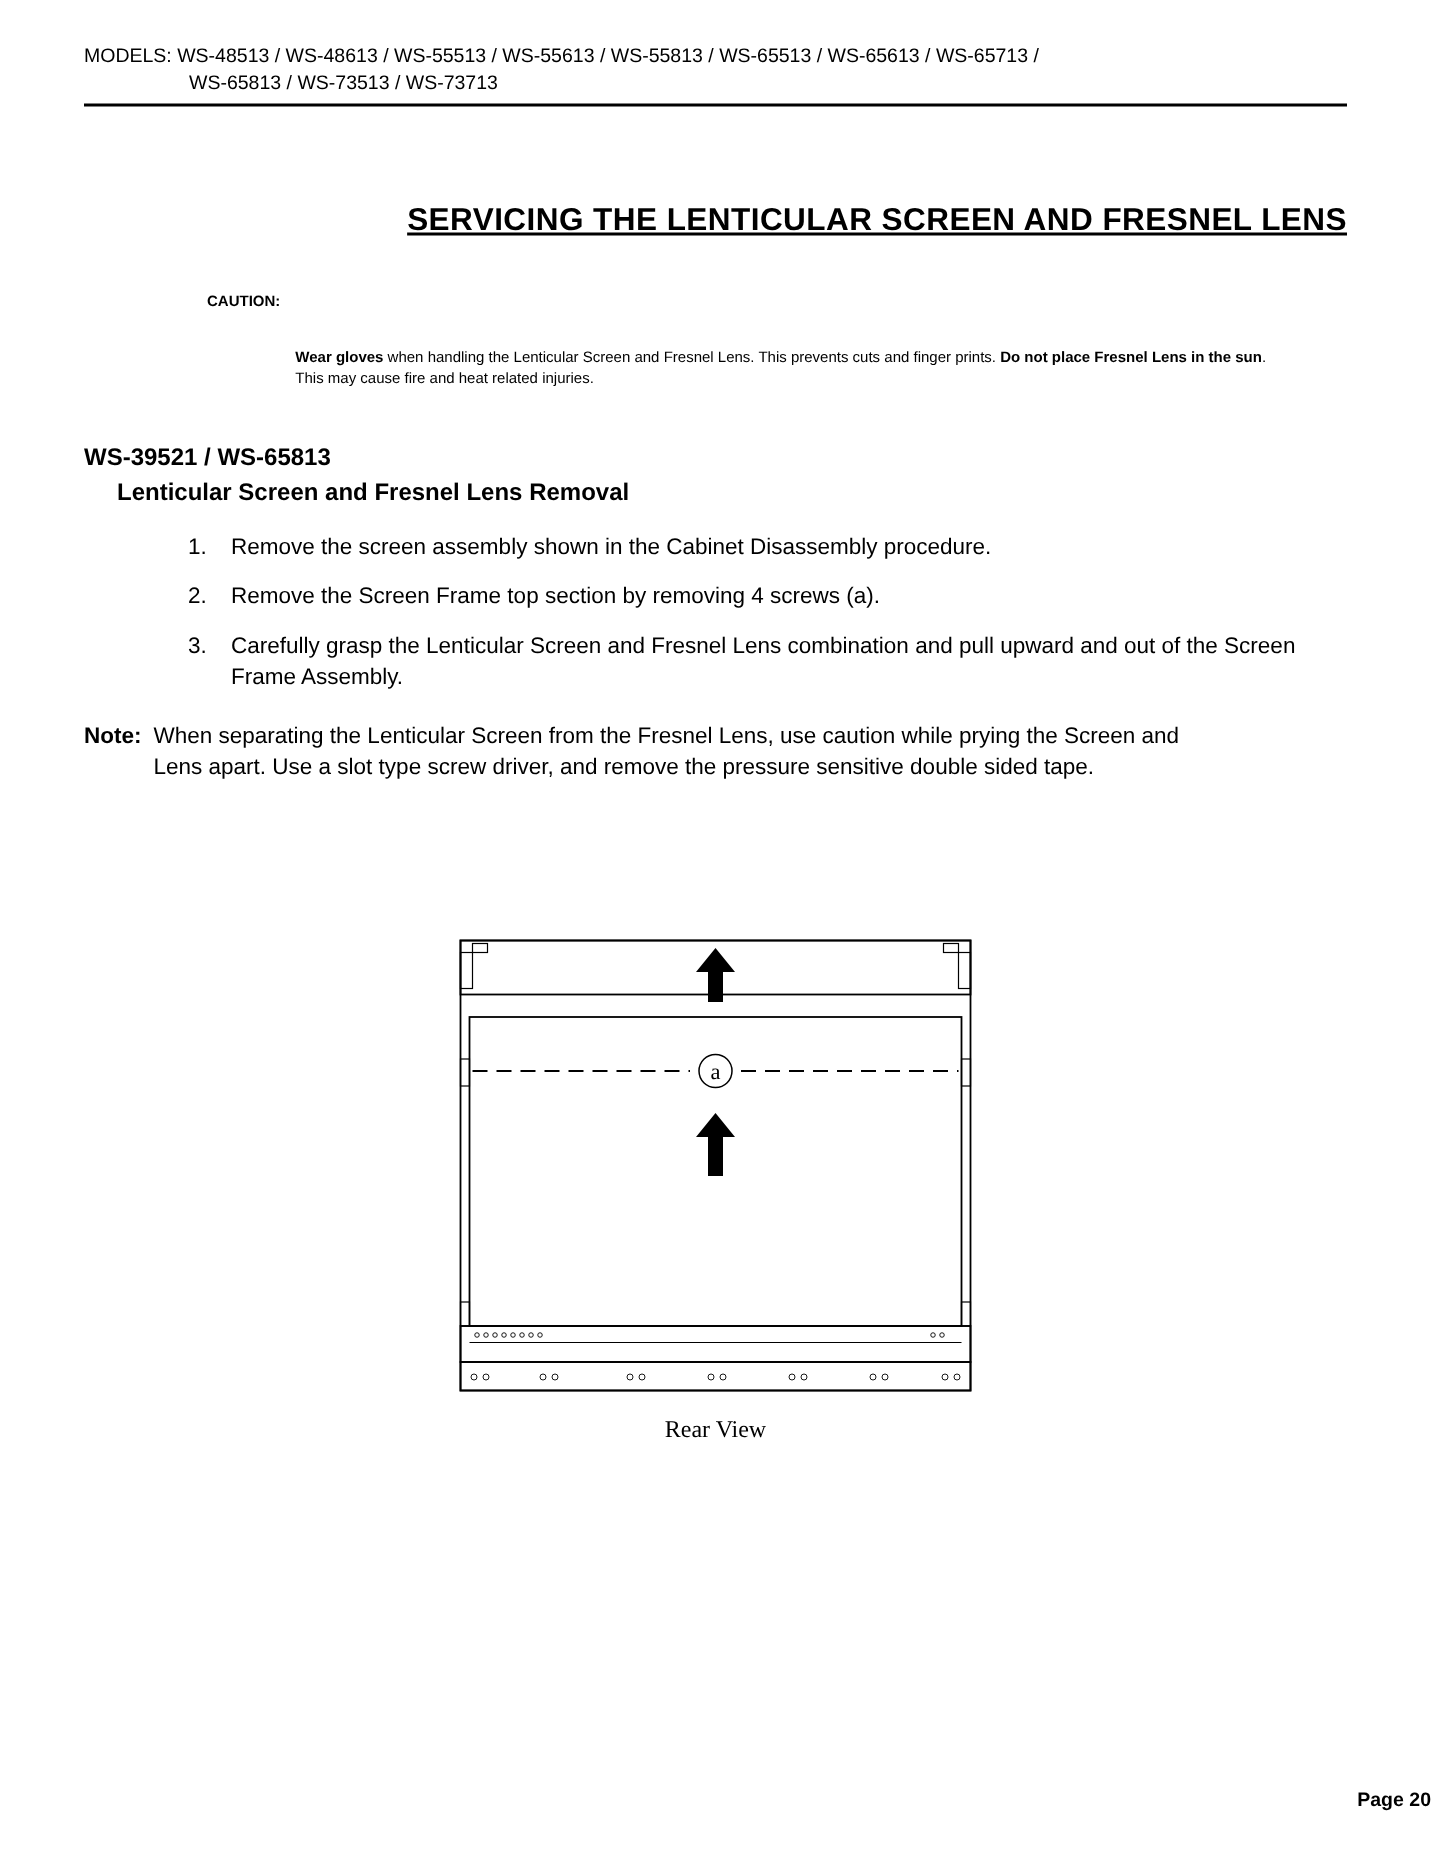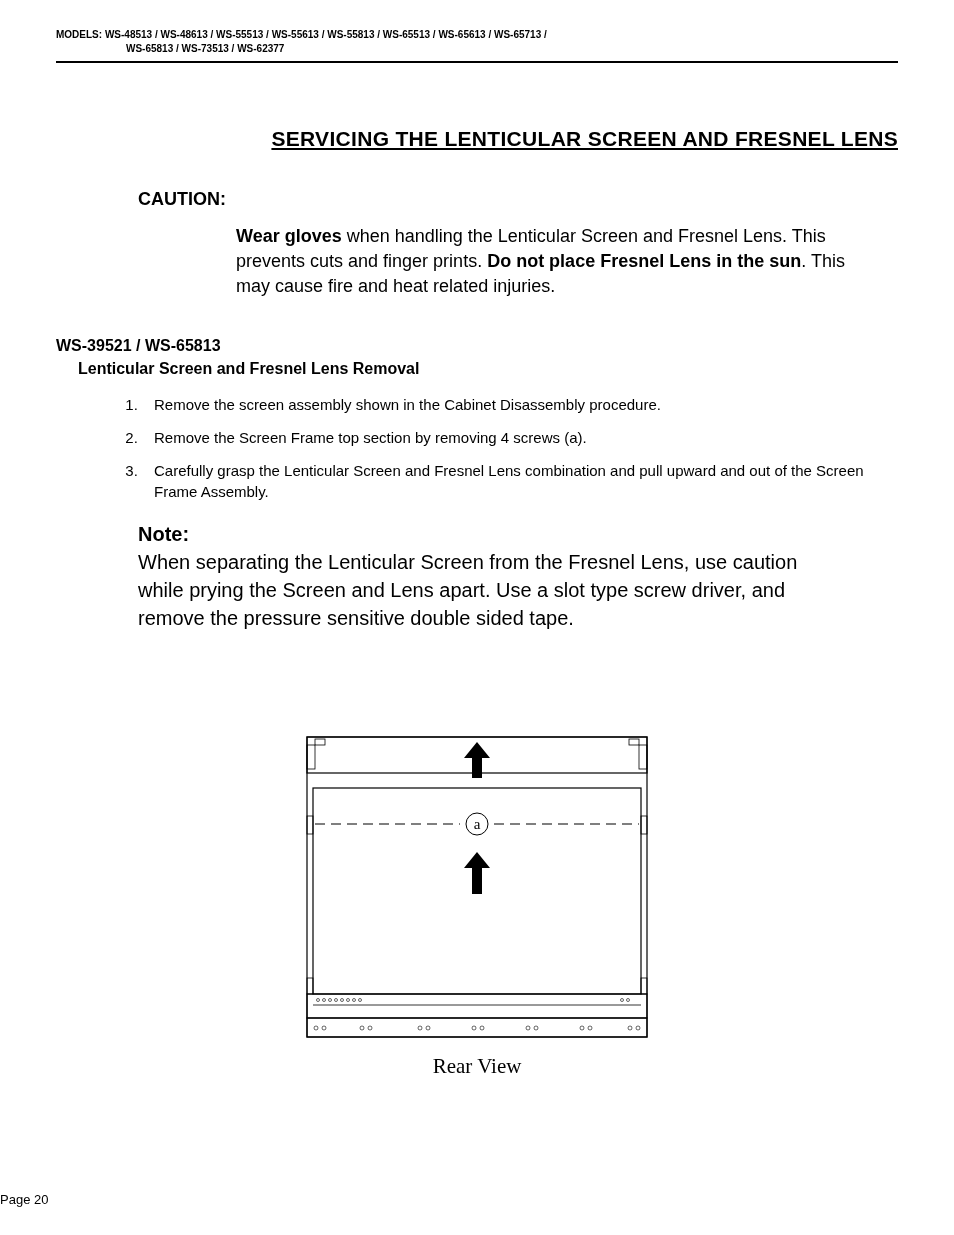--- a/index.html
+++ b/index.html
@@ -11,22 +11,22 @@
     width: 954px;
     height: 1235px;
     position: relative;
     box-sizing: border-box;
   }
   .page {
     padding: 28px 56px 0 56px;
     box-sizing: border-box;
   }
   .models-line {
-    font-weight: bold;
-    font-size: 10px;
+    font-weight: normal;
+    font-size: 13px;
     line-height: 1.35;
   }
   .models-indent {
     padding-left: 70px;
   }
   .rule {
     border: none;
     border-top: 2.5px solid #000;
     margin: 6px 0 0 0;
   }
@@ -35,21 +35,21 @@
     font-weight: bold;
     font-size: 21px;
     text-decoration: underline;
     margin-top: 64px;
     margin-bottom: 36px;
     letter-spacing: 0.3px;
   }
   .caution-block {
     margin-left: 82px;
     margin-right: 40px;
-    font-size: 18px;
+    font-size: 10px;
     line-height: 1.4;
     display: flex;
   }
   .caution-label {
     font-weight: bold;
     flex: 0 0 auto;
     padding-right: 10px;
   }
   .caution-body {
     flex: 1 1 auto;
@@ -71,61 +71,59 @@
     line-height: 1.4;
   }
   .steps li {
     padding-left: 12px;
     margin-bottom: 2px;
     padding-right: 30px;
     margin-top: 12px;
   }
   .note-block {
     margin-top: 18px;
-    margin-left: 82px;
     margin-right: 80px;
-    font-size: 20px;
+    font-size: 15px;
     line-height: 1.4;
     display: flex;
-    flex-direction: column;
   }
   .note-label {
     font-weight: bold;
     flex: 0 0 auto;
     padding-right: 8px;
   }
   .note-body {
     flex: 1 1 auto;
   }
   .diagram-wrap {
     margin-top: 100px;
     text-align: center;
   }
   .diagram-caption {
     font-family: "Times New Roman", Times, serif;
-    font-size: 21px;
+    font-size: 16px;
     margin-top: 8px;
   }
   .page-num {
     position: absolute;
     bottom: 28px;
     left: 0; right: 0;
-    text-align: left;
-    font-weight: normal;
+    text-align: right;
+    font-weight: bold;
     font-size: 13px;
   }
 </style>
 </head>
 <body>
 
 <div class="page">
   <div class="models-line">
     <span>MODELS:</span>
     <span>WS-48513 / WS-48613 / WS-55513 / WS-55613 / WS-55813 / WS-65513 / WS-65613 / WS-65713 /</span>
-    <div class="models-indent">WS-65813 / WS-73513 / WS-62377</div>
+    <div class="models-indent">WS-65813 / WS-73513 / WS-73713</div>
   </div>
   <hr class="rule">
 
   <div class="title">SERVICING THE LENTICULAR SCREEN AND FRESNEL LENS</div>
 
   <div class="caution-block">
     <div class="caution-label">CAUTION:</div>
     <div class="caution-body">
       <b>Wear gloves</b><span> when handling the Lenticular Screen and Fresnel Lens. This prevents cuts and finger prints.  </span><b>Do not place Fresnel Lens in the sun</b><span>. This may cause fire and heat related injuries.</span>
     </div>

